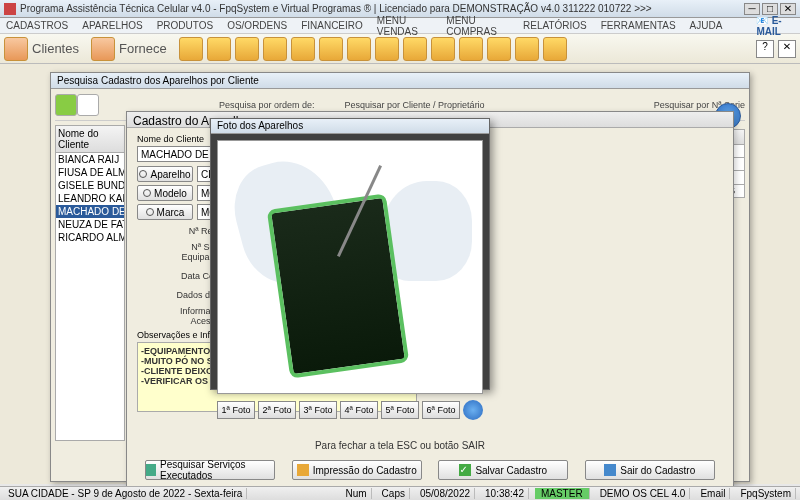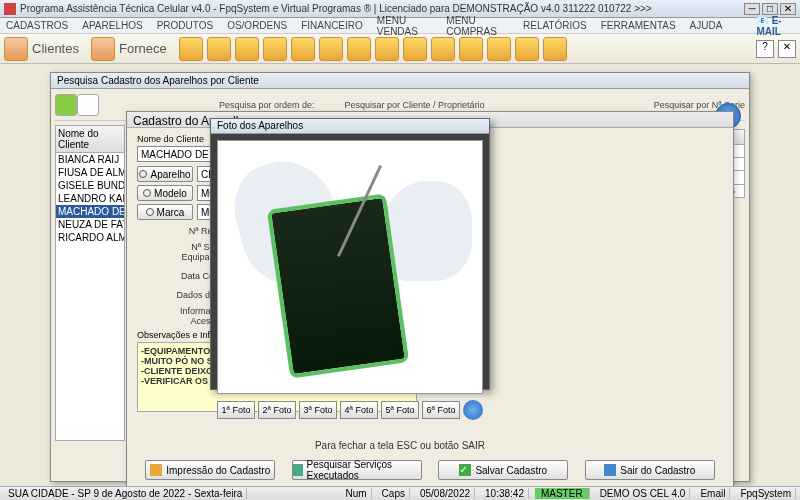--- a/index.html
+++ b/index.html
@@ -210,26 +210,26 @@
           <input class="form-input" style="width: 100px;" value="SEM CABOS">
         </div>
         <div style="font-size:9px;margin:4px 0 2px 0;">Observações e Informações Complementares</div>
         <div class="obs-box" style="white-space:pre-line;">-EQUIPAMENTO COM APARENCIA DE USADO
 -MUITO PÓ NO SEU INTERIOR
 -CLIENTE DEIXOU O MICRO ABERTO
 -VERIFICAR OS ARRANHOES NA LATERAL</div>
       </div>
       <div class="bottom-btns">
         <div class="bot-btn">
+            <span class="ico" style="background:#4a8;"></span>
+            <span>Pesquisar Serviços Executados</span>
+          </div>
+        <div class="bot-btn">
             <span class="ico" style="background:#e8a838;"></span>
             <span>Impressão do Cadastro</span>
-          </div>
-        <div class="bot-btn">
-            <span class="ico" style="background:#4a8;"></span>
-            <span>Pesquisar Serviços Executados</span>
           </div>
         <div class="bot-btn">
             <span class="ico" style="background:#4a4;color:#fff;">✓</span>
             <span>Salvar Cadastro</span>
           </div>
         <div class="bot-btn">
             <span class="ico" style="background:#48c;"></span>
             <span>Sair do Cadastro</span>
           </div>
       </div>

